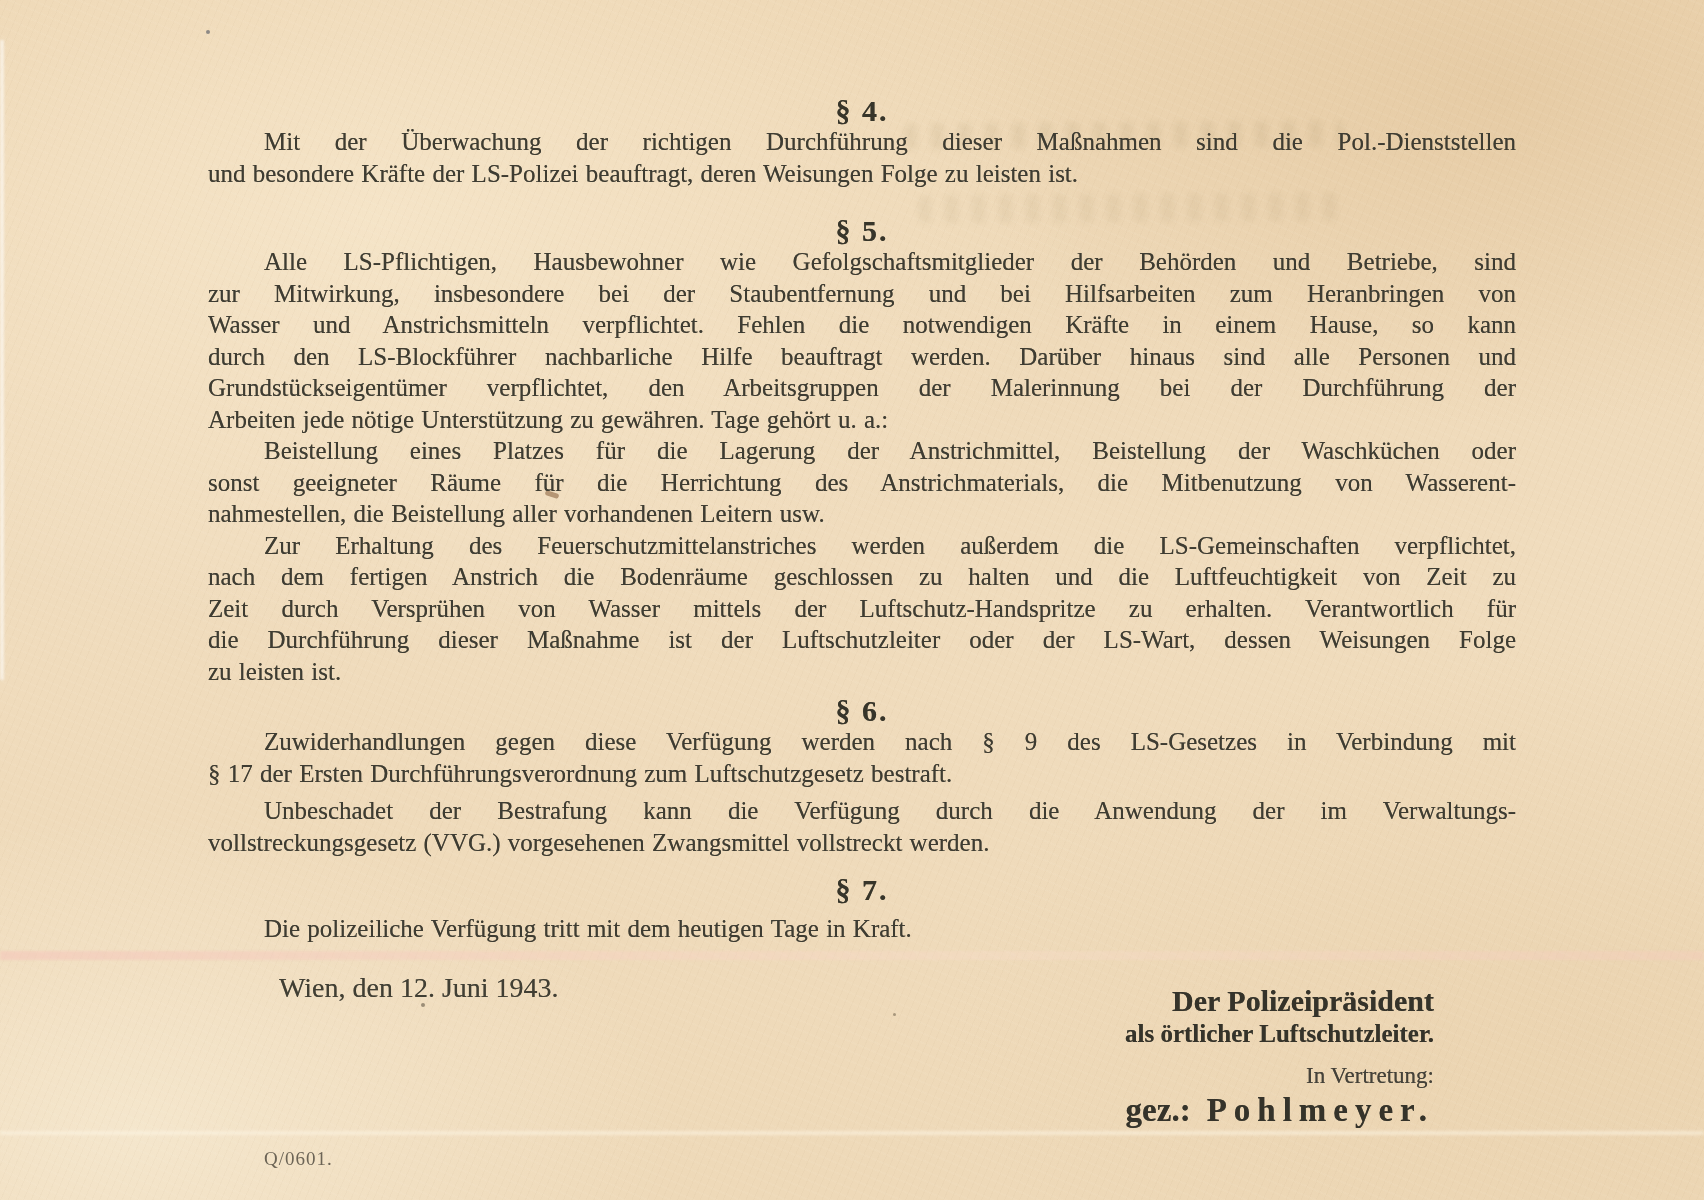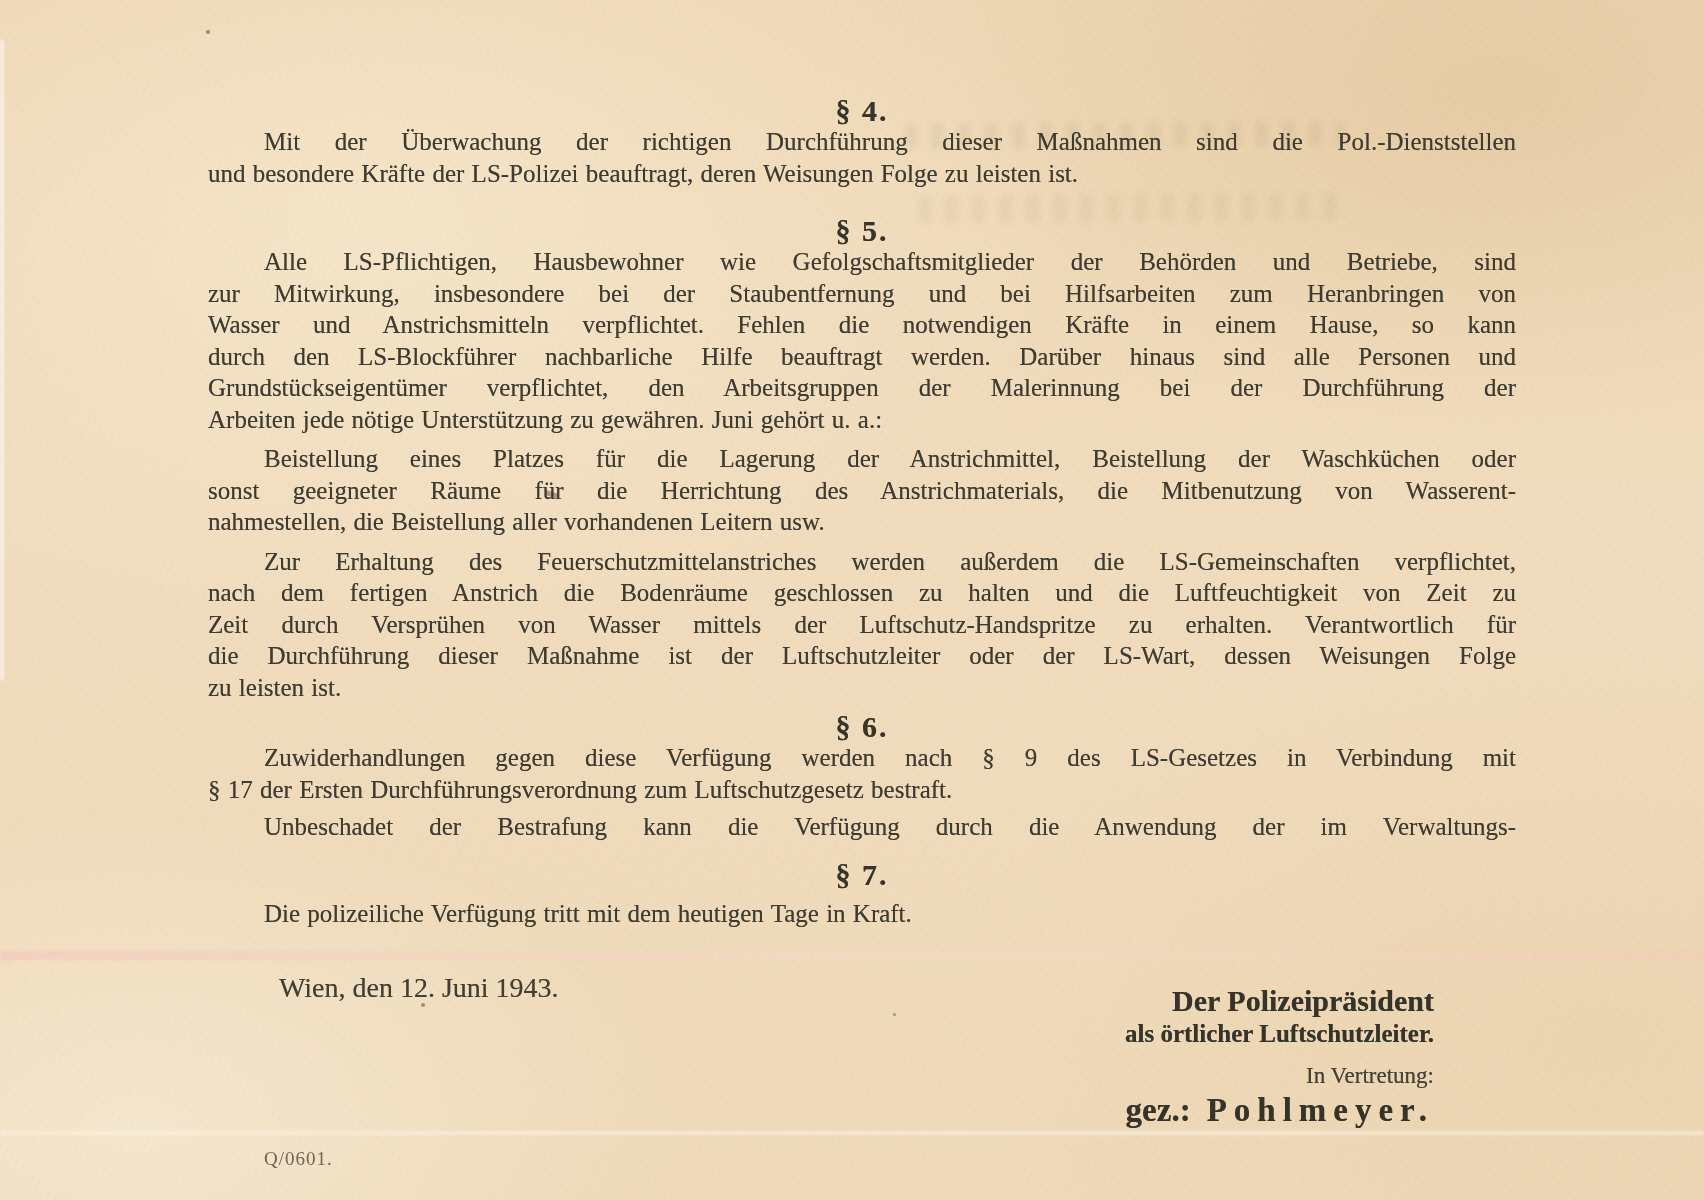--- a/index.html
+++ b/index.html
@@ -28,21 +28,21 @@
     text-shadow:0 0 0.5px rgba(62,58,46,0.65);
   }
   .sec-heading{
     text-align:center;font-weight:bold;font-size:30px;line-height:30px;
     color:#37352a;letter-spacing:2px;
   }
   .sec-1 .sec-heading{margin-top:27px;}
   .sec-2 .sec-heading{margin-top:9px;}
   .sec-3 .sec-heading{margin-top:17px;margin-bottom:8px;}
   .para{margin:0;}
-  .para + .para{margin-top:8px;}
+  .para + .para{margin-top:0;}
   .sec-2 .para + .para{margin-top:6px;}
   .pline{
     text-align:justify;text-align-last:justify;text-justify:inter-word;
     word-spacing:1px;
   }
   .pline.first{text-indent:56px;}
   .pline.last{text-align-last:left;}
 
   
   .dateline{
@@ -123,21 +123,21 @@
         </div>
       </section>
       <section class="sec sec-1">
         <div class="sec-heading">§ 5.</div>
         <div class="para">
           <div class="pline first">Alle LS-Pflichtigen, Hausbewohner wie Gefolgschaftsmitglieder der Behörden und Betriebe, sind</div>
           <div class="pline">zur Mitwirkung, insbesondere bei der Staubentfernung und bei Hilfsarbeiten zum Heranbringen von</div>
           <div class="pline">Wasser und Anstrichsmitteln verpflichtet. Fehlen die notwendigen Kräfte in einem Hause, so kann</div>
           <div class="pline">durch den LS-Blockführer nachbarliche Hilfe beauftragt werden. Darüber hinaus sind alle Personen und</div>
           <div class="pline">Grundstückseigentümer verpflichtet, den Arbeitsgruppen der Malerinnung bei der Durchführung der</div>
-          <div class="pline last">Arbeiten jede nötige Unterstützung zu gewähren. Juni gehört u. a.:</div>
+          <div class="pline last">Arbeiten jede nötige Unterstützung zu gewähren. Tage gehört u. a.:</div>
         </div>
         <div class="para">
           <div class="pline first">Beistellung eines Platzes für die Lagerung der Anstrichmittel, Beistellung der Waschküchen oder</div>
           <div class="pline">sonst geeigneter Räume für die Herrichtung des Anstrichmaterials, die Mitbenutzung von Wasserent-</div>
           <div class="pline last">nahmestellen, die Beistellung aller vorhandenen Leitern usw.</div>
         </div>
         <div class="para">
           <div class="pline first">Zur Erhaltung des Feuerschutzmittelanstriches werden außerdem die LS-Gemeinschaften verpflichtet,</div>
           <div class="pline">nach dem fertigen Anstrich die Bodenräume geschlossen zu halten und die Luftfeuchtigkeit von Zeit zu</div>
           <div class="pline">Zeit durch Versprühen von Wasser mittels der Luftschutz-Handspritze zu erhalten. Verantwortlich für</div>
@@ -146,20 +146,21 @@
         </div>
       </section>
       <section class="sec sec-2">
         <div class="sec-heading">§ 6.</div>
         <div class="para">
           <div class="pline first">Zuwiderhandlungen gegen diese Verfügung werden nach § 9 des LS-Gesetzes in Verbindung mit</div>
           <div class="pline last">§ 17 der Ersten Durchführungsverordnung zum Luftschutzgesetz bestraft.</div>
         </div>
         <div class="para">
           <div class="pline first">Unbeschadet der Bestrafung kann die Verfügung durch die Anwendung der im Verwaltungs-</div>
+          <div class="pline last">vollstreckungsgesetz (VVG.) vorgesehenen Zwangsmittel vollstreckt werden.</div>
         </div>
       </section>
       <section class="sec sec-3">
         <div class="sec-heading">§ 7.</div>
         <div class="para">
           <div class="pline first last">Die polizeiliche Verfügung tritt mit dem heutigen Tage in Kraft.</div>
         </div>
       </section>
     </main>
 

